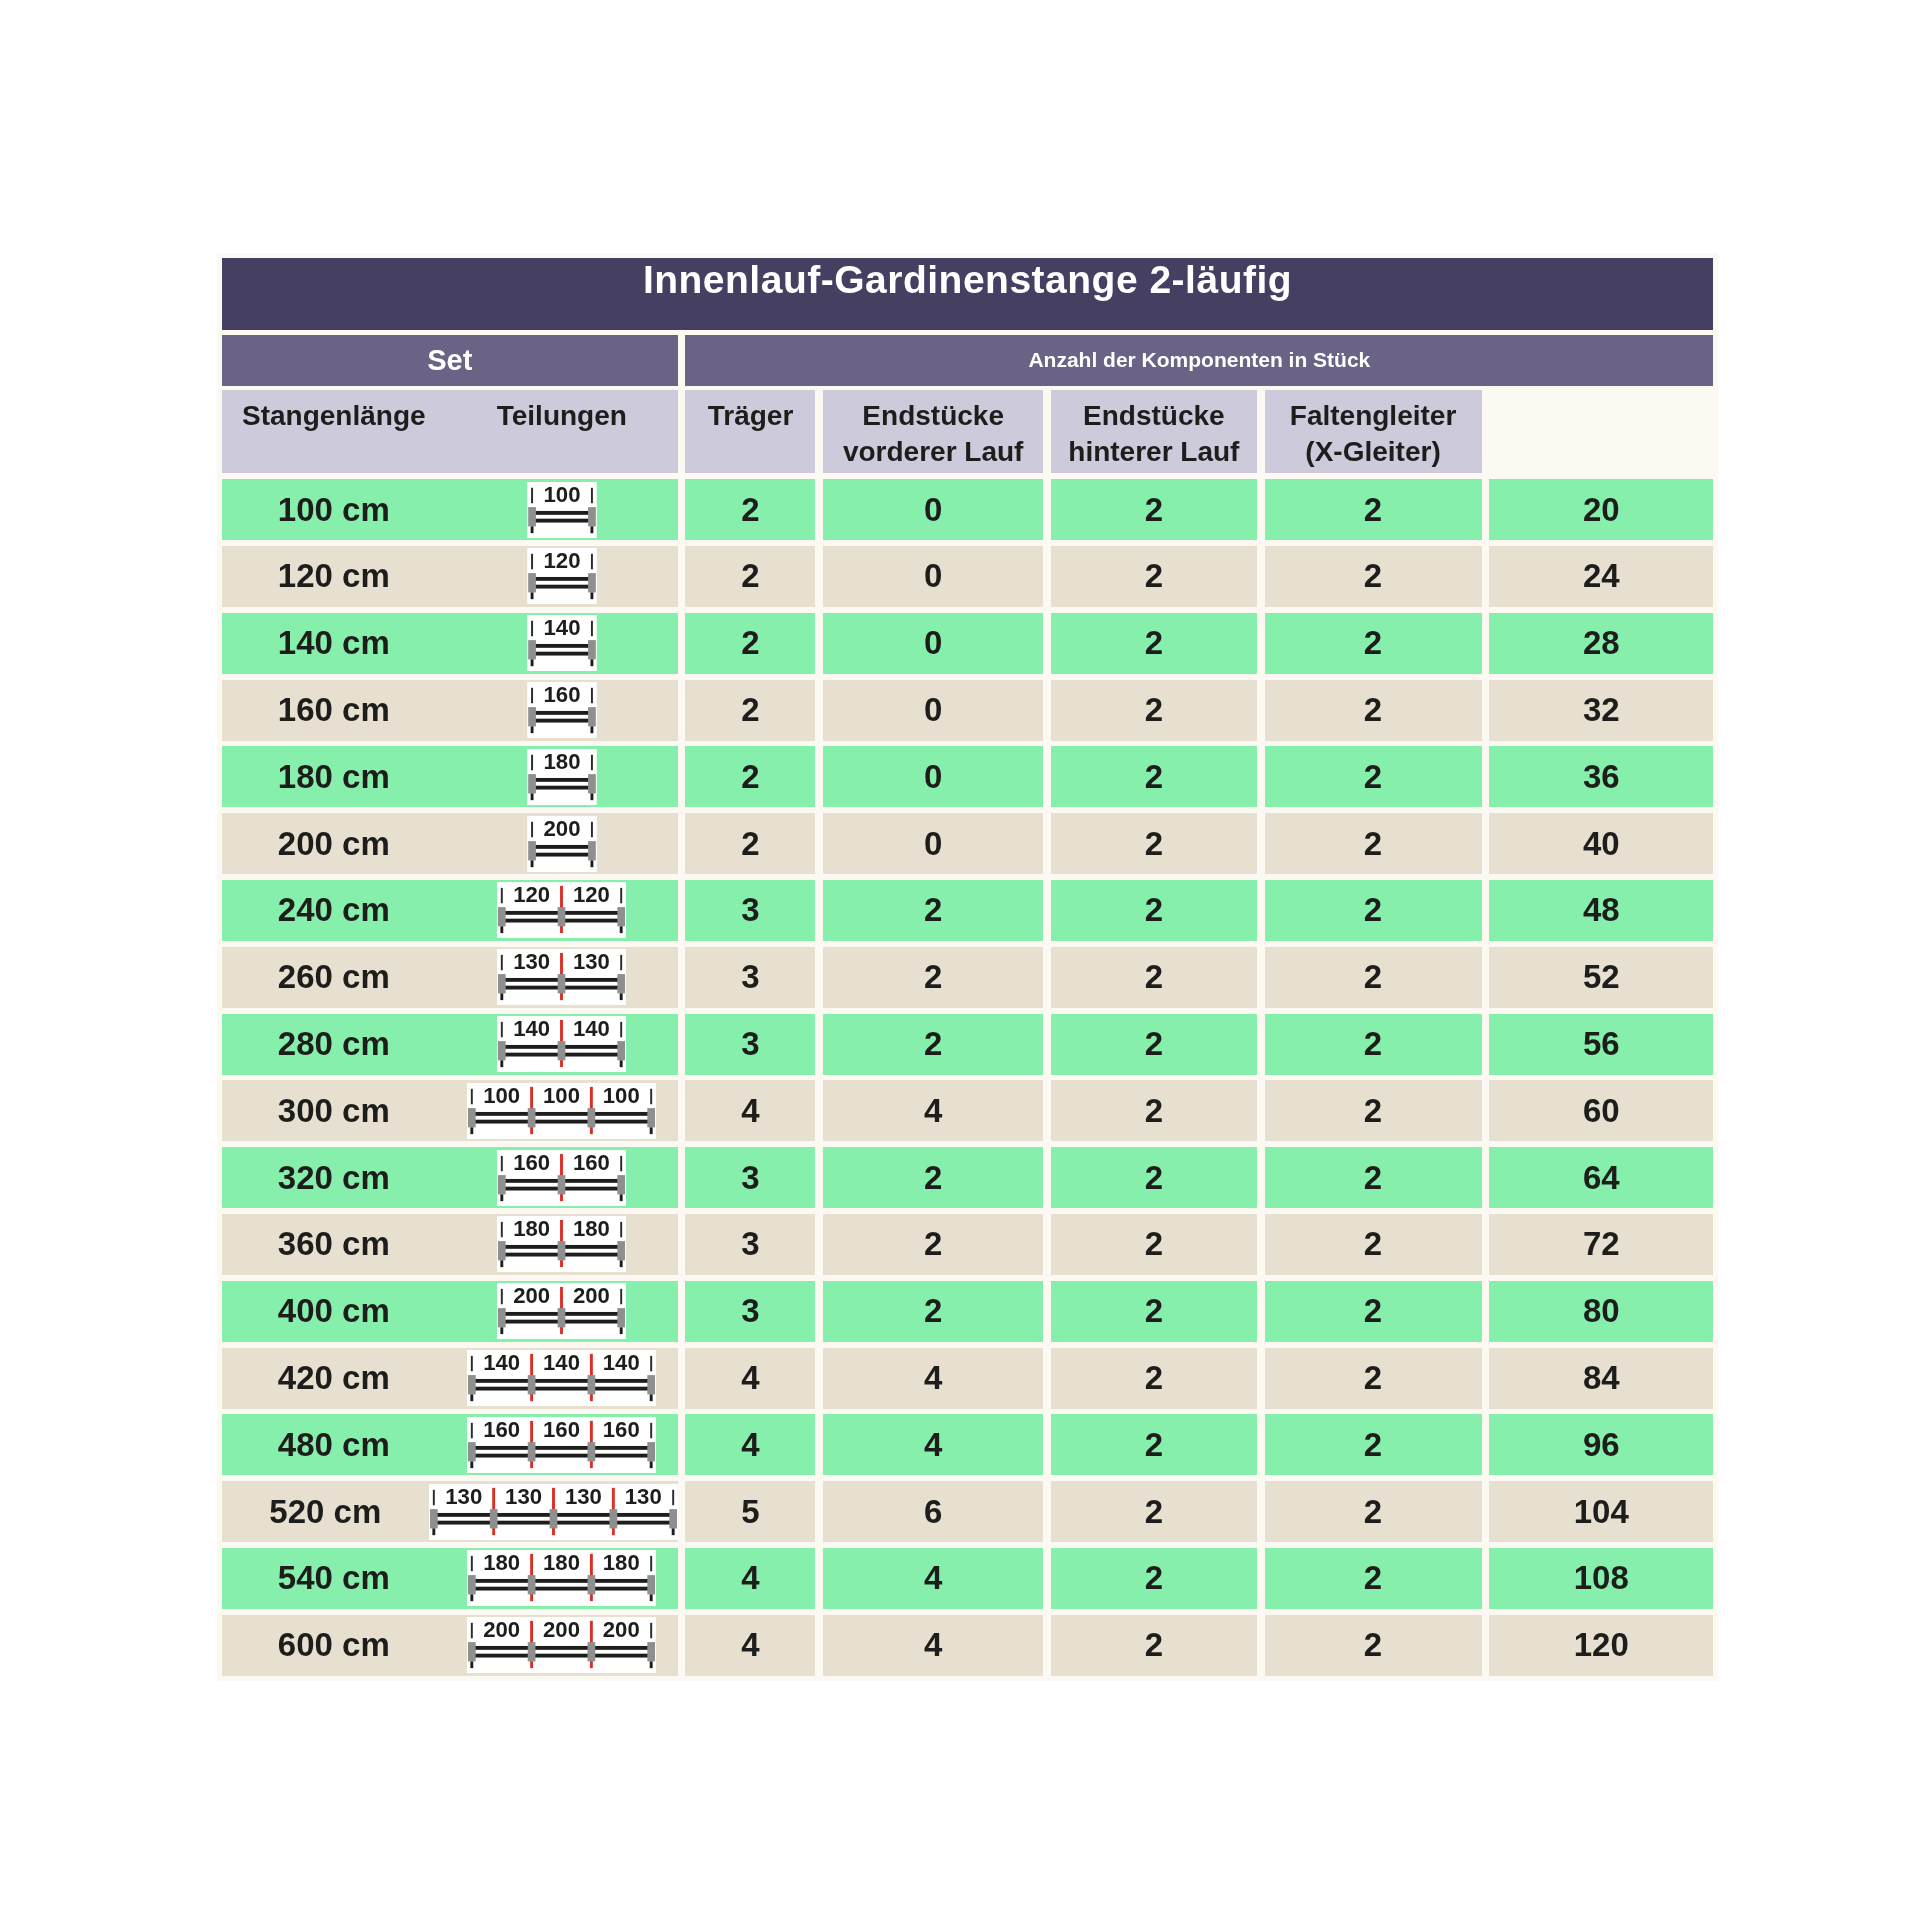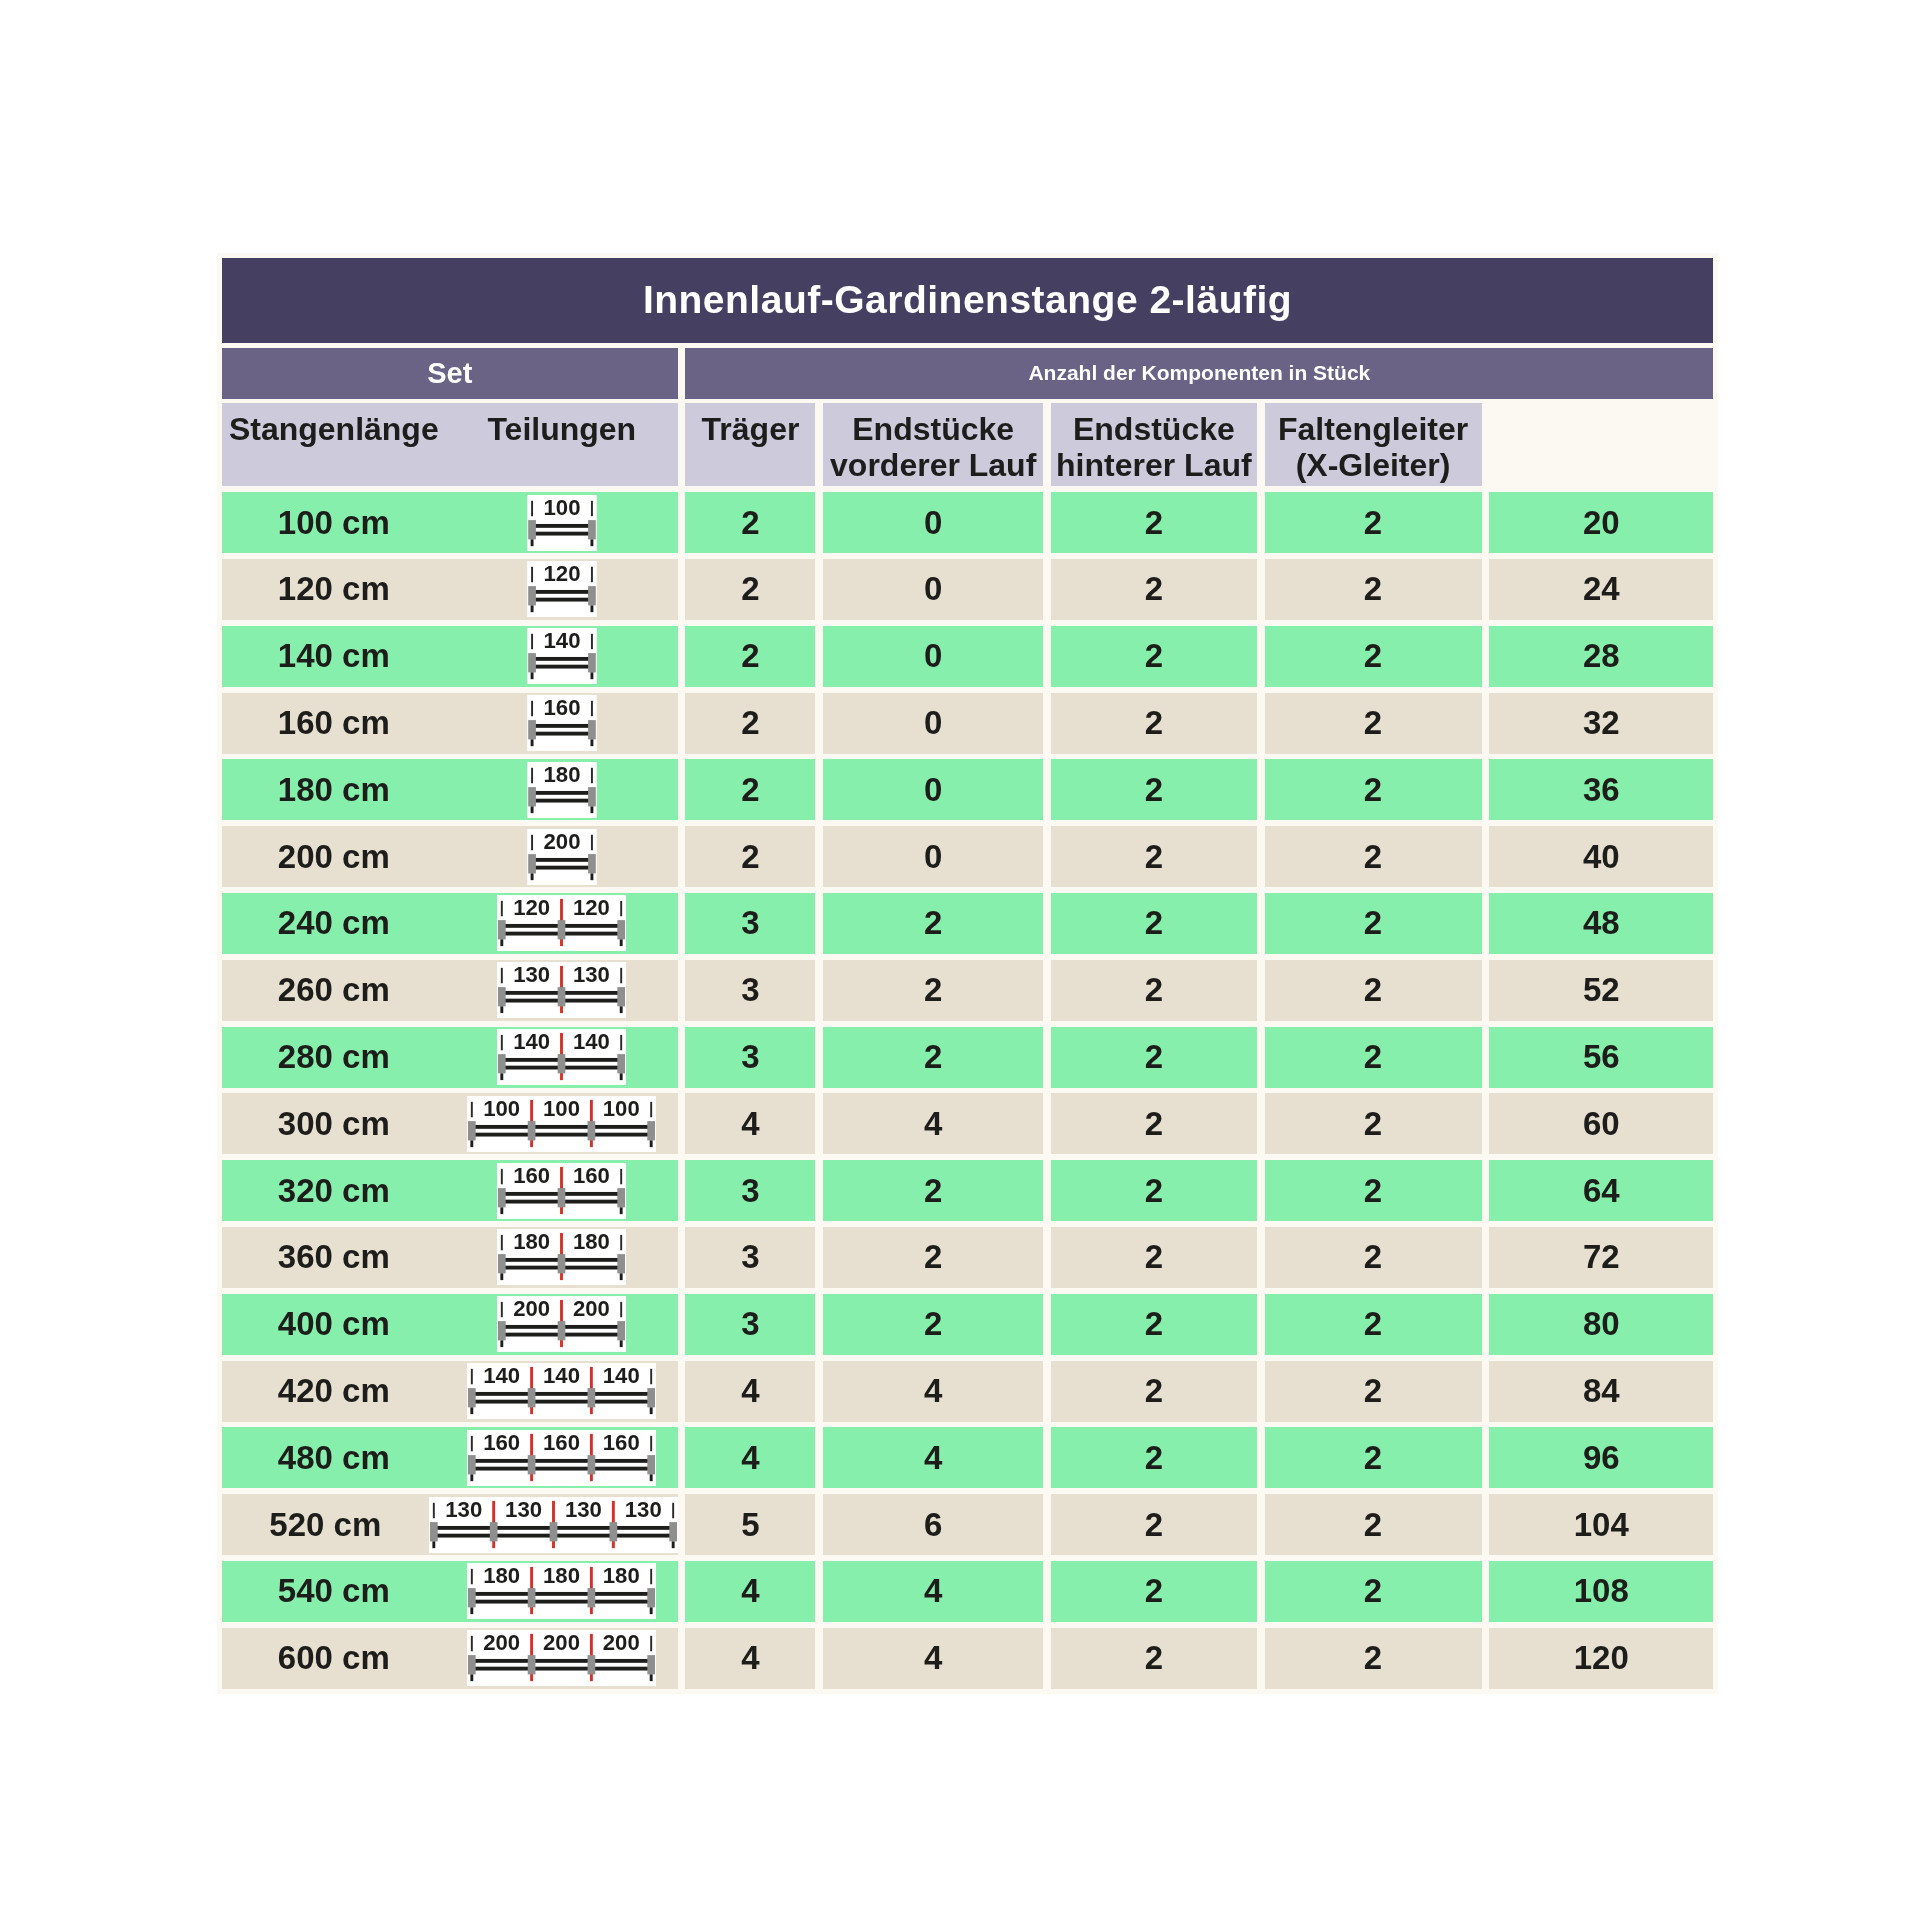--- a/index.html
+++ b/index.html
@@ -1,25 +1,25 @@
 <!DOCTYPE html>
 <html><head>
 <meta charset="utf-8">
 <style>
   html,body{margin:0;padding:0;background:#ffffff;}
   body{width:1931px;height:1931px;position:relative;font-family:"Liberation Sans",sans-serif;color:#1d1d1b;}
   .panel{position:absolute;left:217px;top:253px;width:1501px;background:#fbf9f2;padding:4.8px;box-sizing:border-box;}
-  .title-bar{height:85px;background:#453f62;display:flex;align-items:center;justify-content:center;}
+  .title-bar{height:72px;background:#453f62;display:flex;align-items:flex-start;justify-content:center;}
   .title-bar span{color:#ffffff;font-weight:bold;font-size:39px;letter-spacing:0.5px;}
   .band{display:flex;margin-top:4.8px;height:51px;}
   .band-set{width:456px;background:#6a6386;color:#fff;font-weight:bold;font-size:29px;display:flex;align-items:center;justify-content:center;}
   .band-comp{flex:1;margin-left:7.7px;background:#6a6386;color:#fff;font-weight:bold;font-size:21px;display:flex;align-items:center;justify-content:center;}
   .grid{display:grid;grid-template-columns:456px 130px 220px 206px 217px 224px;column-gap:7.7px;}
   .header-row{margin-top:4.8px;}
-  .header-cell{background:#cdcadc;height:83px;box-sizing:border-box;padding-top:7.7px;text-align:center;font-weight:bold;font-size:32px;line-height:36px;}
+  .header-cell{background:#cdcadc;height:83px;box-sizing:border-box;padding-top:7.7px;text-align:center;font-weight:bold;font-size:28px;line-height:36px;}
   .set-header{display:flex;padding-top:7.7px;}
   .set-header .len-sub{width:224px;text-align:center;}
   .set-header .dia-sub{flex:1;text-align:center;}
   #rows{display:flex;flex-direction:column;row-gap:5.8px;margin-top:5.8px;}
   .data-row .cell{height:61px;}
   .row-light .cell{background:#86efac;}
   .row-dark .cell{background:#e7e0d1;}
   .num{display:flex;align-items:center;justify-content:center;font-weight:bold;font-size:33px;}
   .set-cell{display:flex;align-items:center;}
   .set-cell .len-sub{width:224px;text-align:center;font-weight:bold;font-size:33px;}

